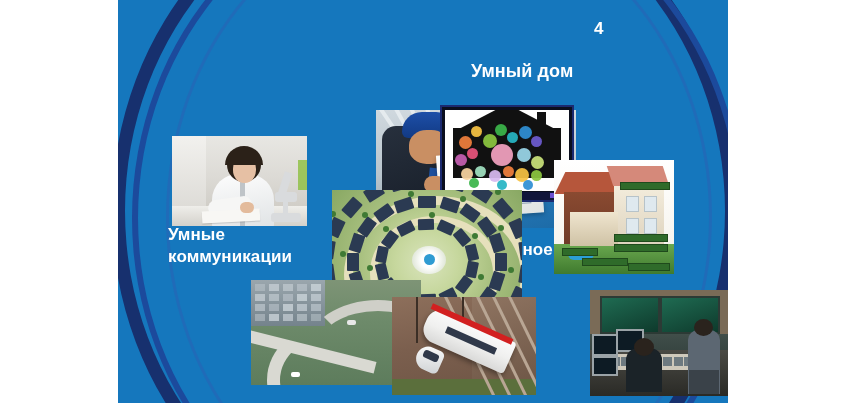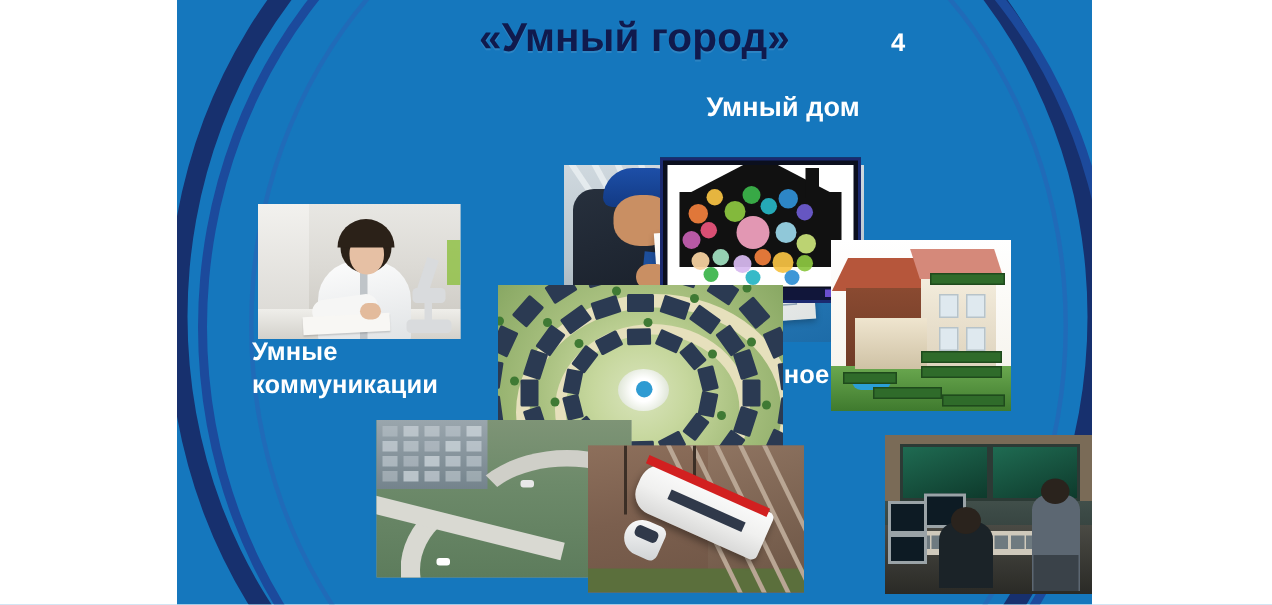--- a/index.html
+++ b/index.html
@@ -199,21 +199,20 @@
 </head>
 <body>
 
 <div id="stage">
   <div id="slide">
 
     <div class="ring ring-a"></div>
     <div class="ring ring-b"></div>
     <div class="ring ring-c"></div>
 
-    <div class="hd" id="title">«Умный город»</div>
     <div id="slide-number">4</div>
 
     <div class="hd" id="hd-home">Умный дом</div>
     <div class="hd" id="hd-comm">Умные коммуникации</div>
     <div class="hd" id="hd-gov">Умное управление</div>
 
     <div class="ph" id="ph-scientist">
       <div class="sci-bg"></div>
         <div class="sci-wallL"></div>
         <div class="sci-desk"></div>

